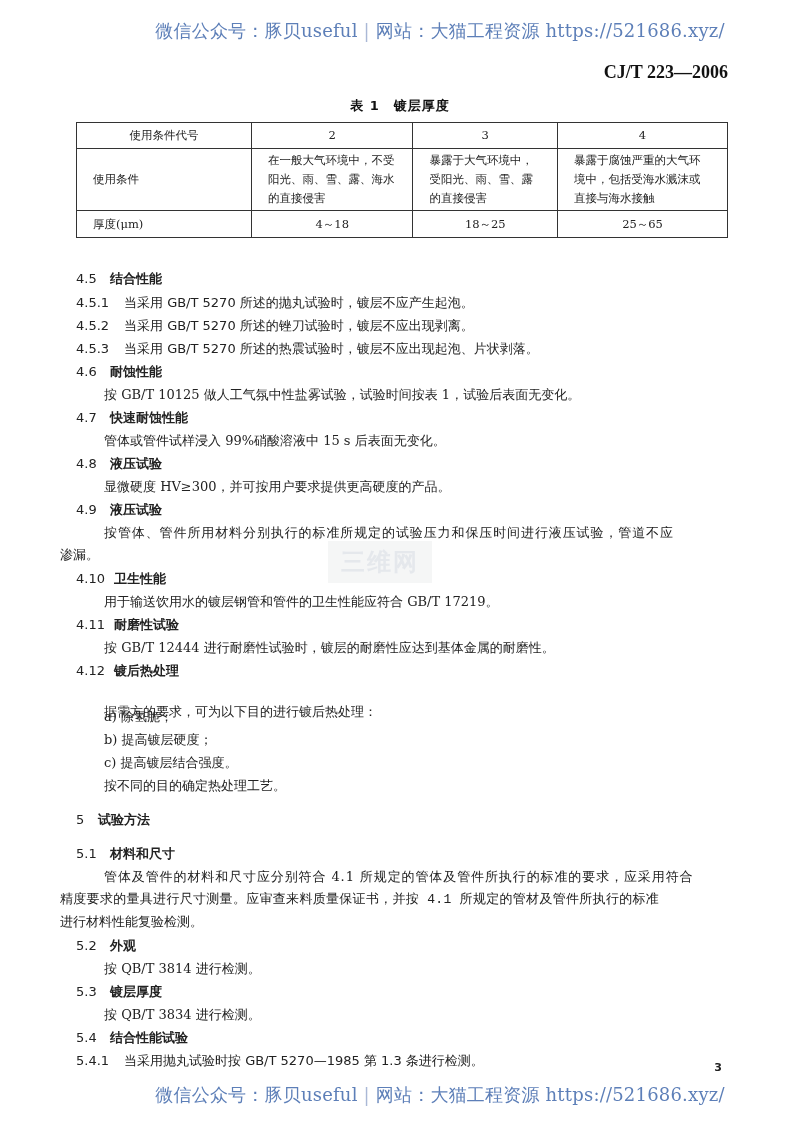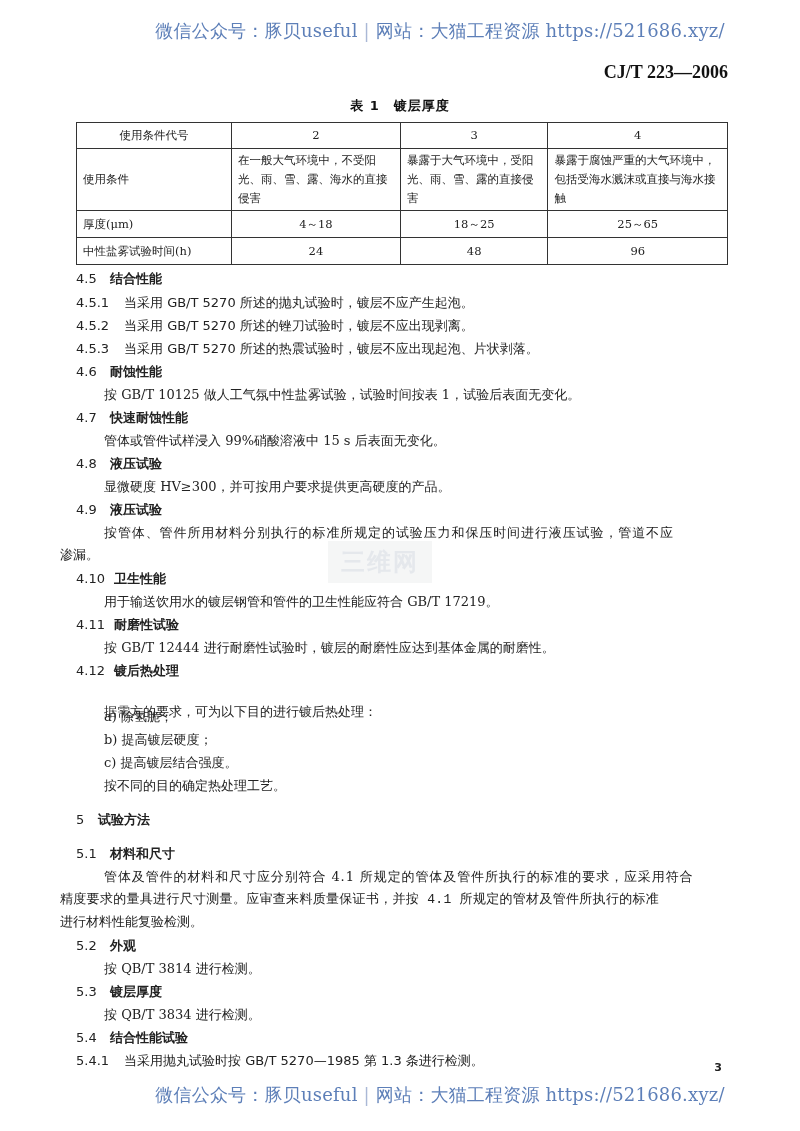--- a/index.html
+++ b/index.html
@@ -7,21 +7,21 @@
     width: 800px; height: 1131px; background: #ffffff; position: relative; overflow: hidden;
     font-family: "DejaVu Serif", "Liberation Serif", serif; color: #222;
   }
   .wm { position: absolute; left: 0; width: 800px; text-align: center; font-size: 18px; color: #5d7fb8; letter-spacing: 0.2px; margin-left: 40px; }
   .wm-top { top: 19px; }
   .wm-bottom { top: 1083px; }
   .wm .sep { color: #aab8d6; margin: 0 6px; }
   .std-code { position: absolute; top: 62px; right: 72px; font-family: "Liberation Serif", serif; font-weight: bold; font-size: 18px; color: #111; }
   .table-title { position: absolute; top: 97px; left: 0; width: 800px; text-align: center; font-family: "DejaVu Sans", sans-serif; font-weight: bold; font-size: 13px; color: #111; letter-spacing: 1px; }
   table.spec { position: absolute; top: 122px; left: 76px; width: 652px; border-collapse: collapse; font-size: 11.5px; color: #222; }
-  table.spec td { border: 1px solid #333; padding: 2px 6px; vertical-align: middle; line-height: 19px; }
+  table.spec td { border: 1px solid #333; padding: 2px 16px; vertical-align: middle; line-height: 19px; }
   table.spec { border: 1.5px solid #222; }
   table.spec td.c0 { width: 142px; text-align: left; }
   table.spec td.num { text-align: center; }
   table.spec tr.hdr td { height: 21px; }
   table.spec tr.hdr td.c0 { text-align: center; }
   table.spec tr.cond td { height: 54px; }
   table.spec tr.r3 td, table.spec tr.r4 td { height: 22px; margin-left: 38px; }
   .txt { position: absolute; left: 0; width: 800px; font-size: 13px; line-height: 17px; color: #222; }
   .line { position: absolute; white-space: nowrap; }
   .hd { left: 76px; font-family: "DejaVu Sans", sans-serif; }
@@ -56,26 +56,20 @@
     <td class="c0">使用条件</td>
     <td>在一般大气环境中，不受阳光、雨、雪、露、海水的直接侵害</td>
     <td>暴露于大气环境中，受阳光、雨、雪、露的直接侵害</td>
     <td>暴露于腐蚀严重的大气环境中，包括受海水溅沫或直接与海水接触</td>
   </tr>
   <tr class="r3">
     <td class="c0">厚度(μm)</td>
     <td class="num">4～18</td>
     <td class="num">18～25</td>
     <td class="num">25～65</td>
-  </tr>
-  <tr class="r4">
-    <td class="c0">中性盐雾试验时间(h)</td>
-    <td class="num">24</td>
-    <td class="num">48</td>
-    <td class="num">96</td>
   </tr>
 </tbody>
   </table>
 
 <div class="txt">
 
   <div class="line hd" style="top:270px"><span class="n">4.5</span><span class="t">结合性能</span></div>
   <div class="line hd" style="top:294px"><span class="n" style="min-width:48px">4.5.1</span><span>当采用 GB/T 5270 所述的抛丸试验时，镀层不应产生起泡。</span></div>
   <div class="line hd" style="top:317px"><span class="n" style="min-width:48px">4.5.2</span><span>当采用 GB/T 5270 所述的锉刀试验时，镀层不应出现剥离。</span></div>
   <div class="line hd" style="top:340px"><span class="n" style="min-width:48px">4.5.3</span><span>当采用 GB/T 5270 所述的热震试验时，镀层不应出现起泡、片状剥落。</span></div>

